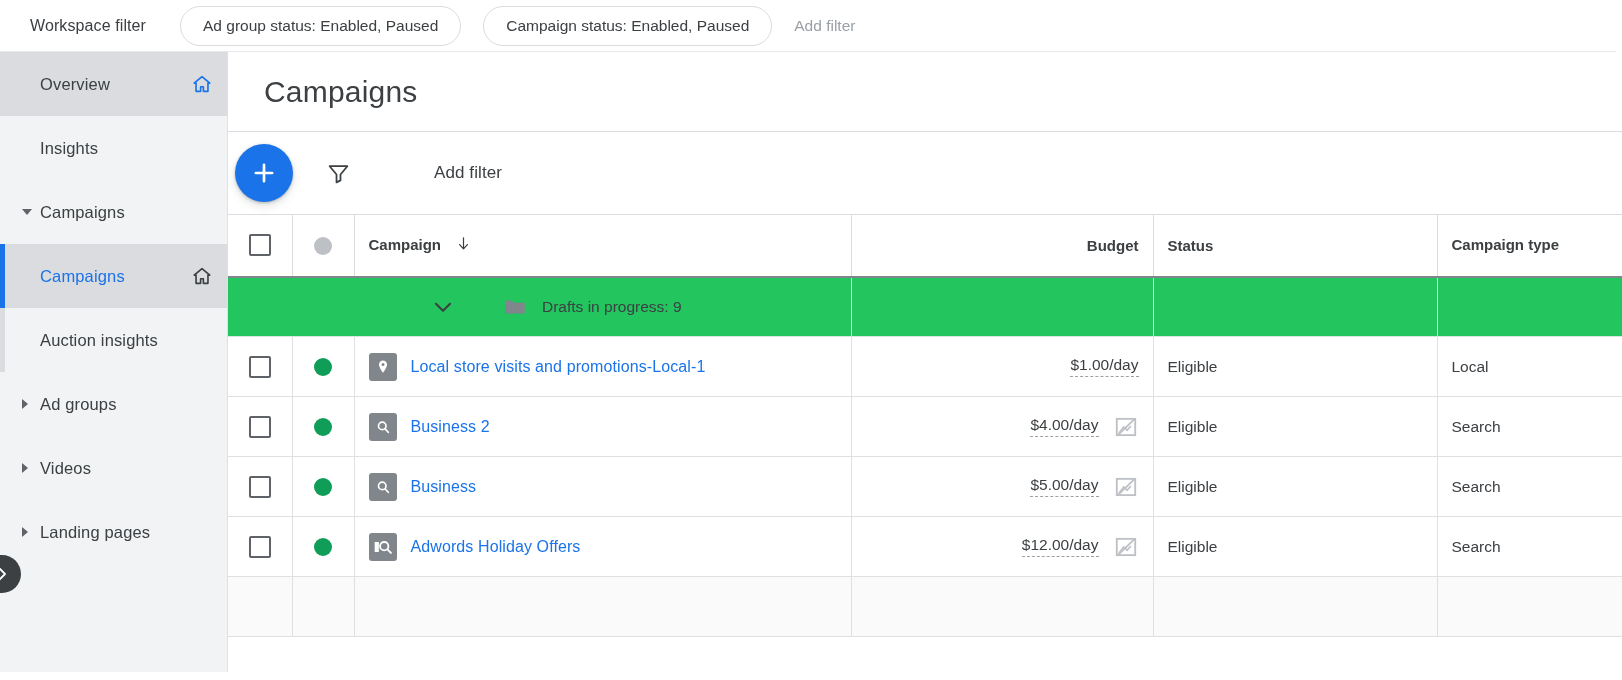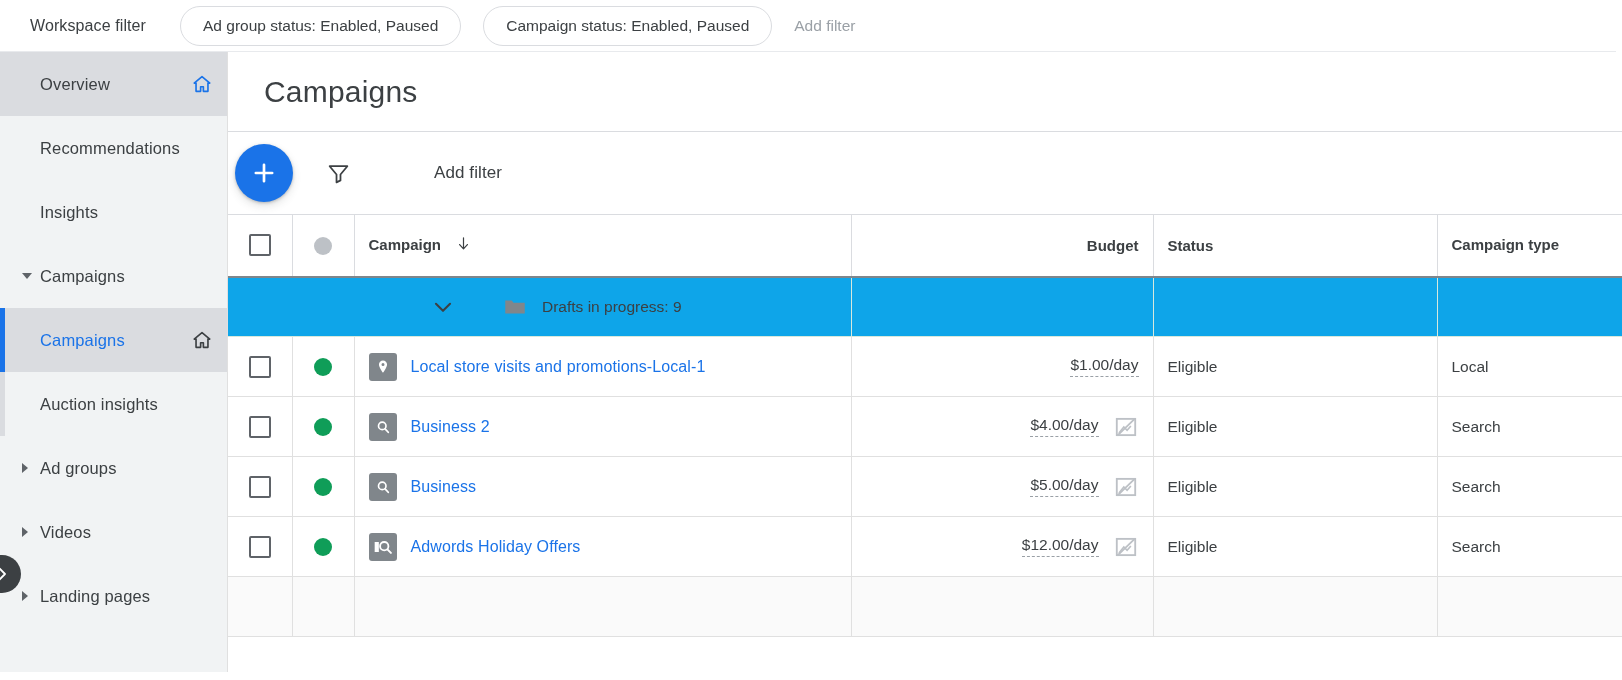--- a/index.html
+++ b/index.html
@@ -127,21 +127,21 @@
     border-bottom: 1px solid #e0e0e0; border-right: 1px solid #e0e0e0;
     padding: 0 14px; vertical-align: middle;
   }
   td.td-check, td.td-stat { border-right: none; padding: 0; text-align: center; }
   td.td-name { border-right: 1px solid #e0e0e0; padding-left: 22px; }
   td.td-budget { text-align: right; padding-right: 22px; }
   td.td-status { text-align: left; padding-left: 12px; }
   td.td-type { text-align: left; padding-left: 12px; }
 
   tr.draft-row td {
-    background: #0ea5e9; height: 60px; border-bottom: 1px solid #d7e9dd;
+    background: #22c55e; height: 60px; border-bottom: 1px solid #d7e9dd;
     border-right: 1px solid #d7e9dd;
   }
   tr.draft-row td.td-check, tr.draft-row td.td-stat { border-right: none; }
 
   .cb {
     width: 22px; height: 22px; border: 2px solid #5f6368; border-radius: 2px;
     display: inline-block; vertical-align: middle; cursor: pointer; background: #fff;
   }
   .dot { width: 18px; height: 18px; border-radius: 50%; display: inline-block; vertical-align: middle; }
   .dot.enabled { background: #0f9d58; }
@@ -187,23 +187,20 @@
 
     <div class="nav-item selected-top">
       <span class="nav-label">Overview</span>
       <span class="home-icon">
         <svg width="22" height="22" viewBox="0 0 24 24">
             <path d="M12 4 3.5 11h2V20h5v-5h3v5h5v-9h2z" fill="none" stroke="#1a73e8" stroke-width="1.8" stroke-linejoin="round"></path>
           </svg>
       </span>
     </div>
 
-    <div class="nav-item">
-      <span class="nav-label">Recommendations</span>
-    </div>
 
     <div class="nav-item">
       <span class="nav-label">Insights</span>
     </div>
 
     <div class="nav-item">
       <span class="caret down"></span>
       <span class="nav-label">Campaigns</span>
     </div>
 

